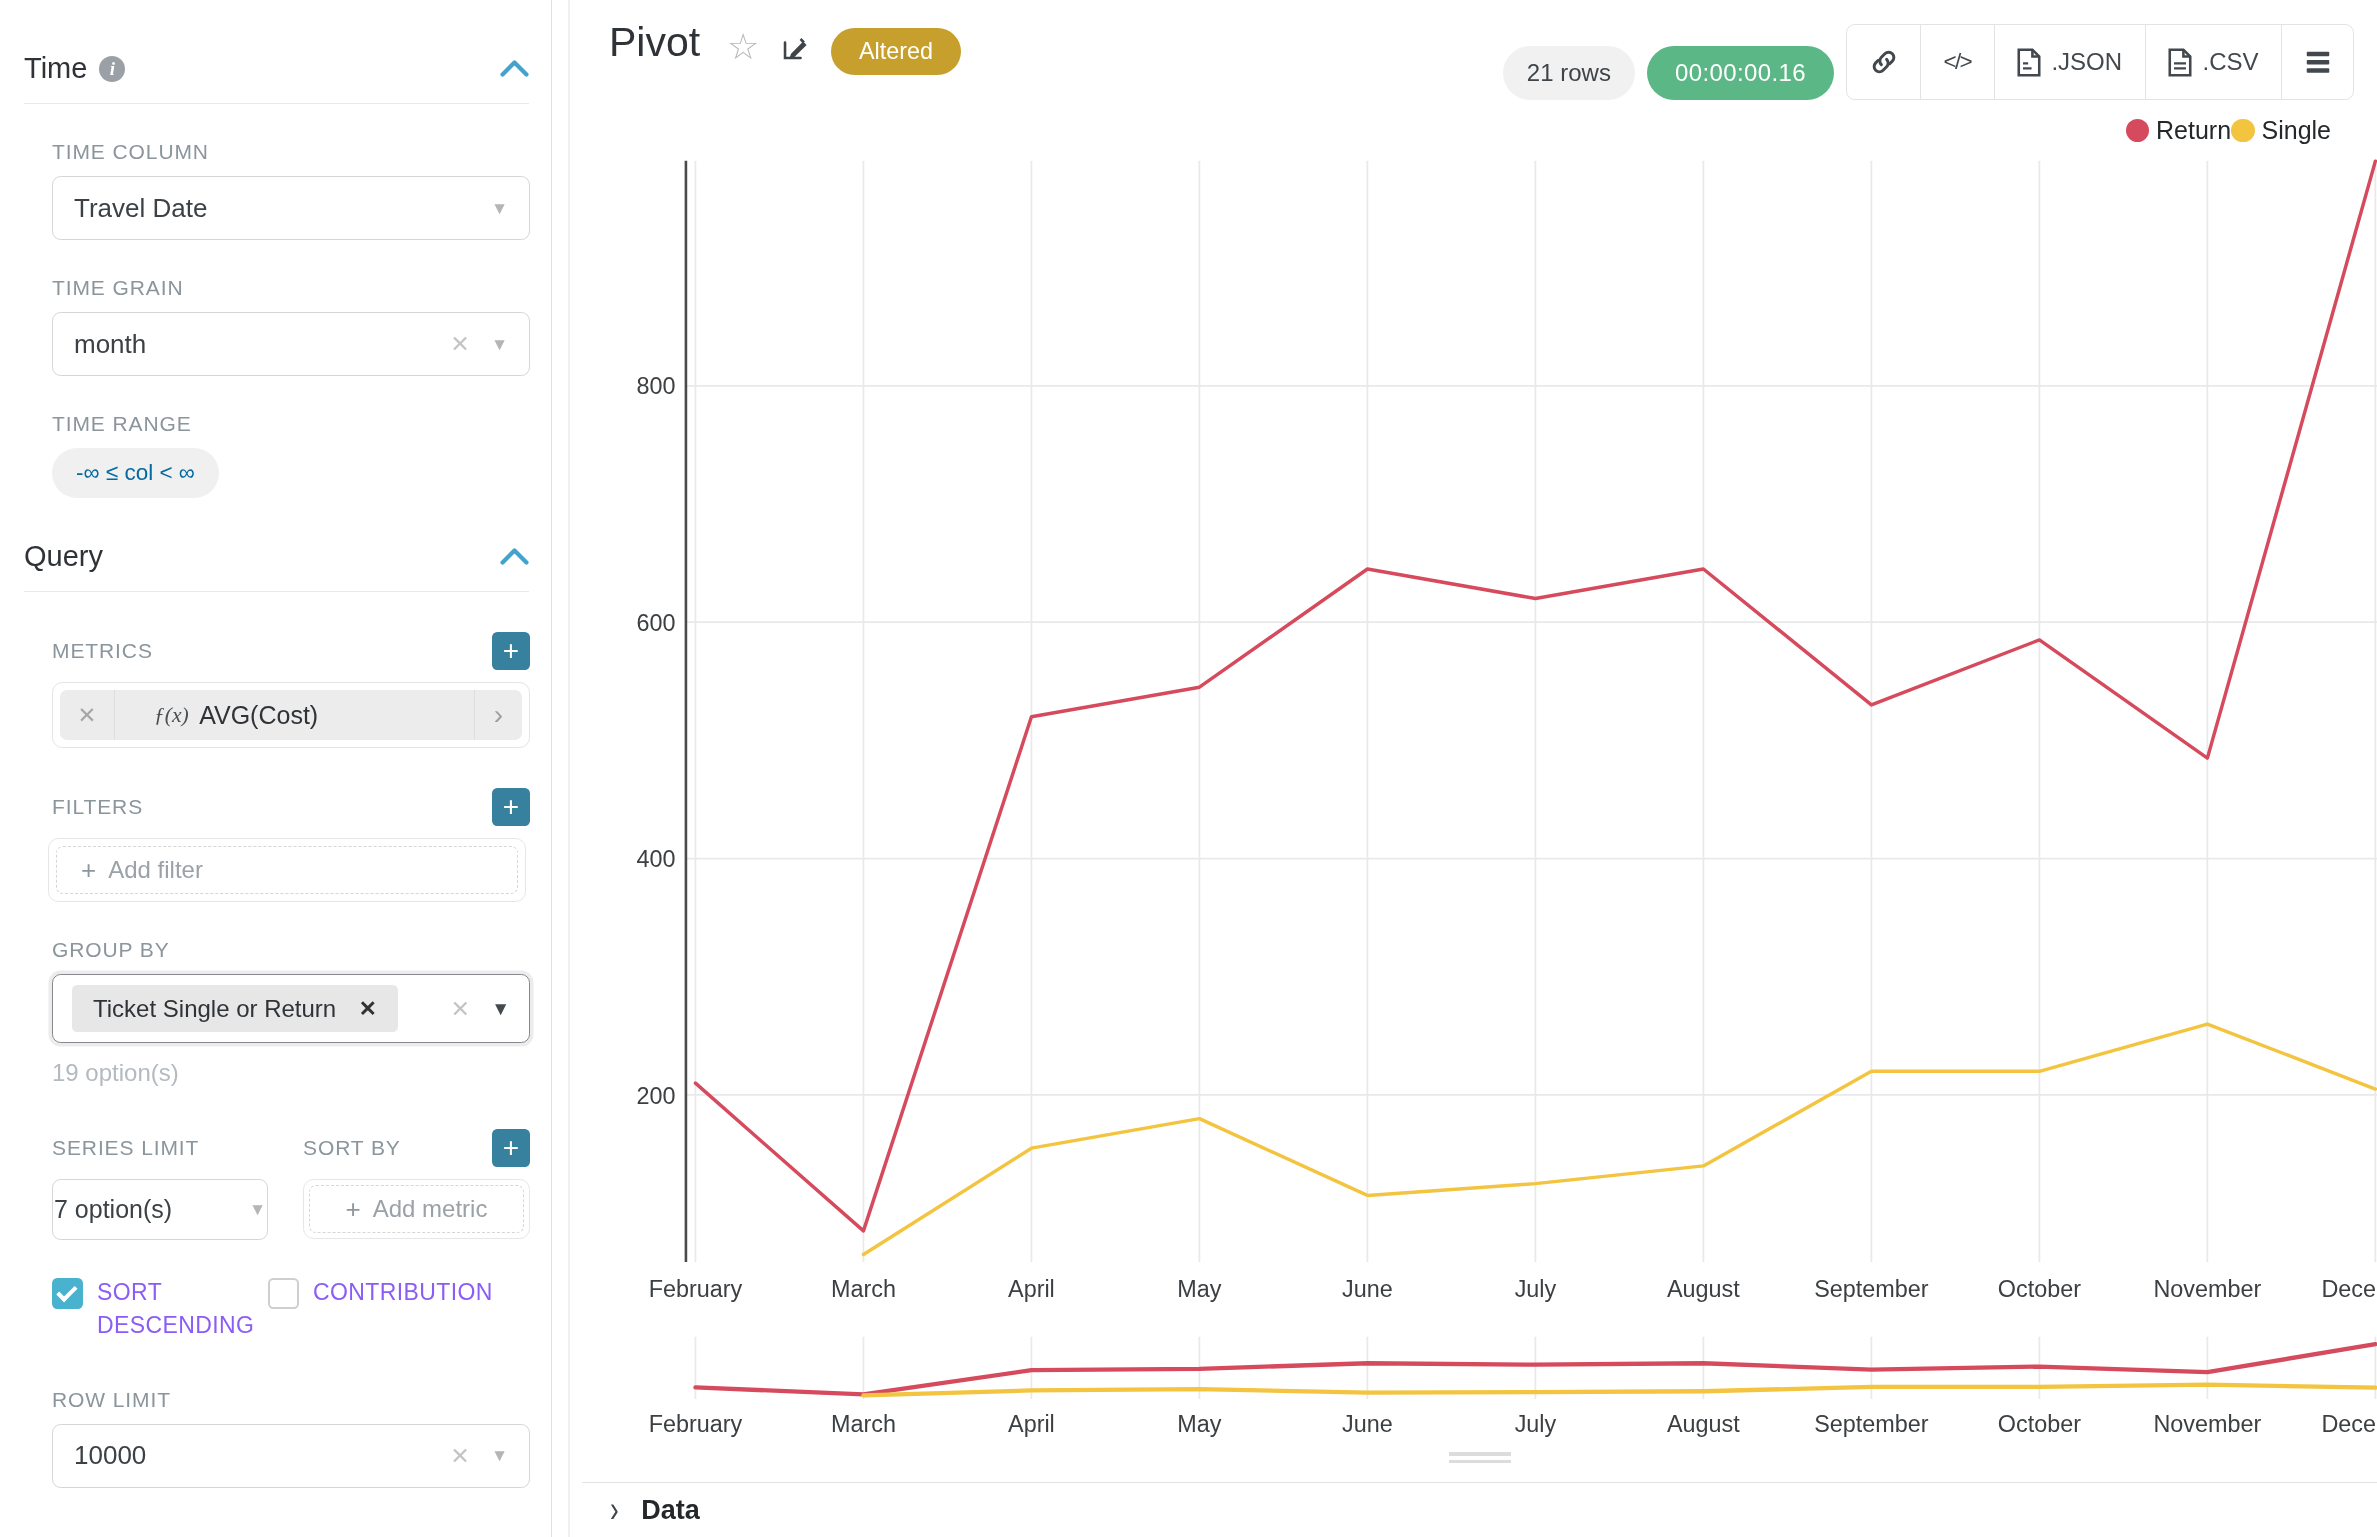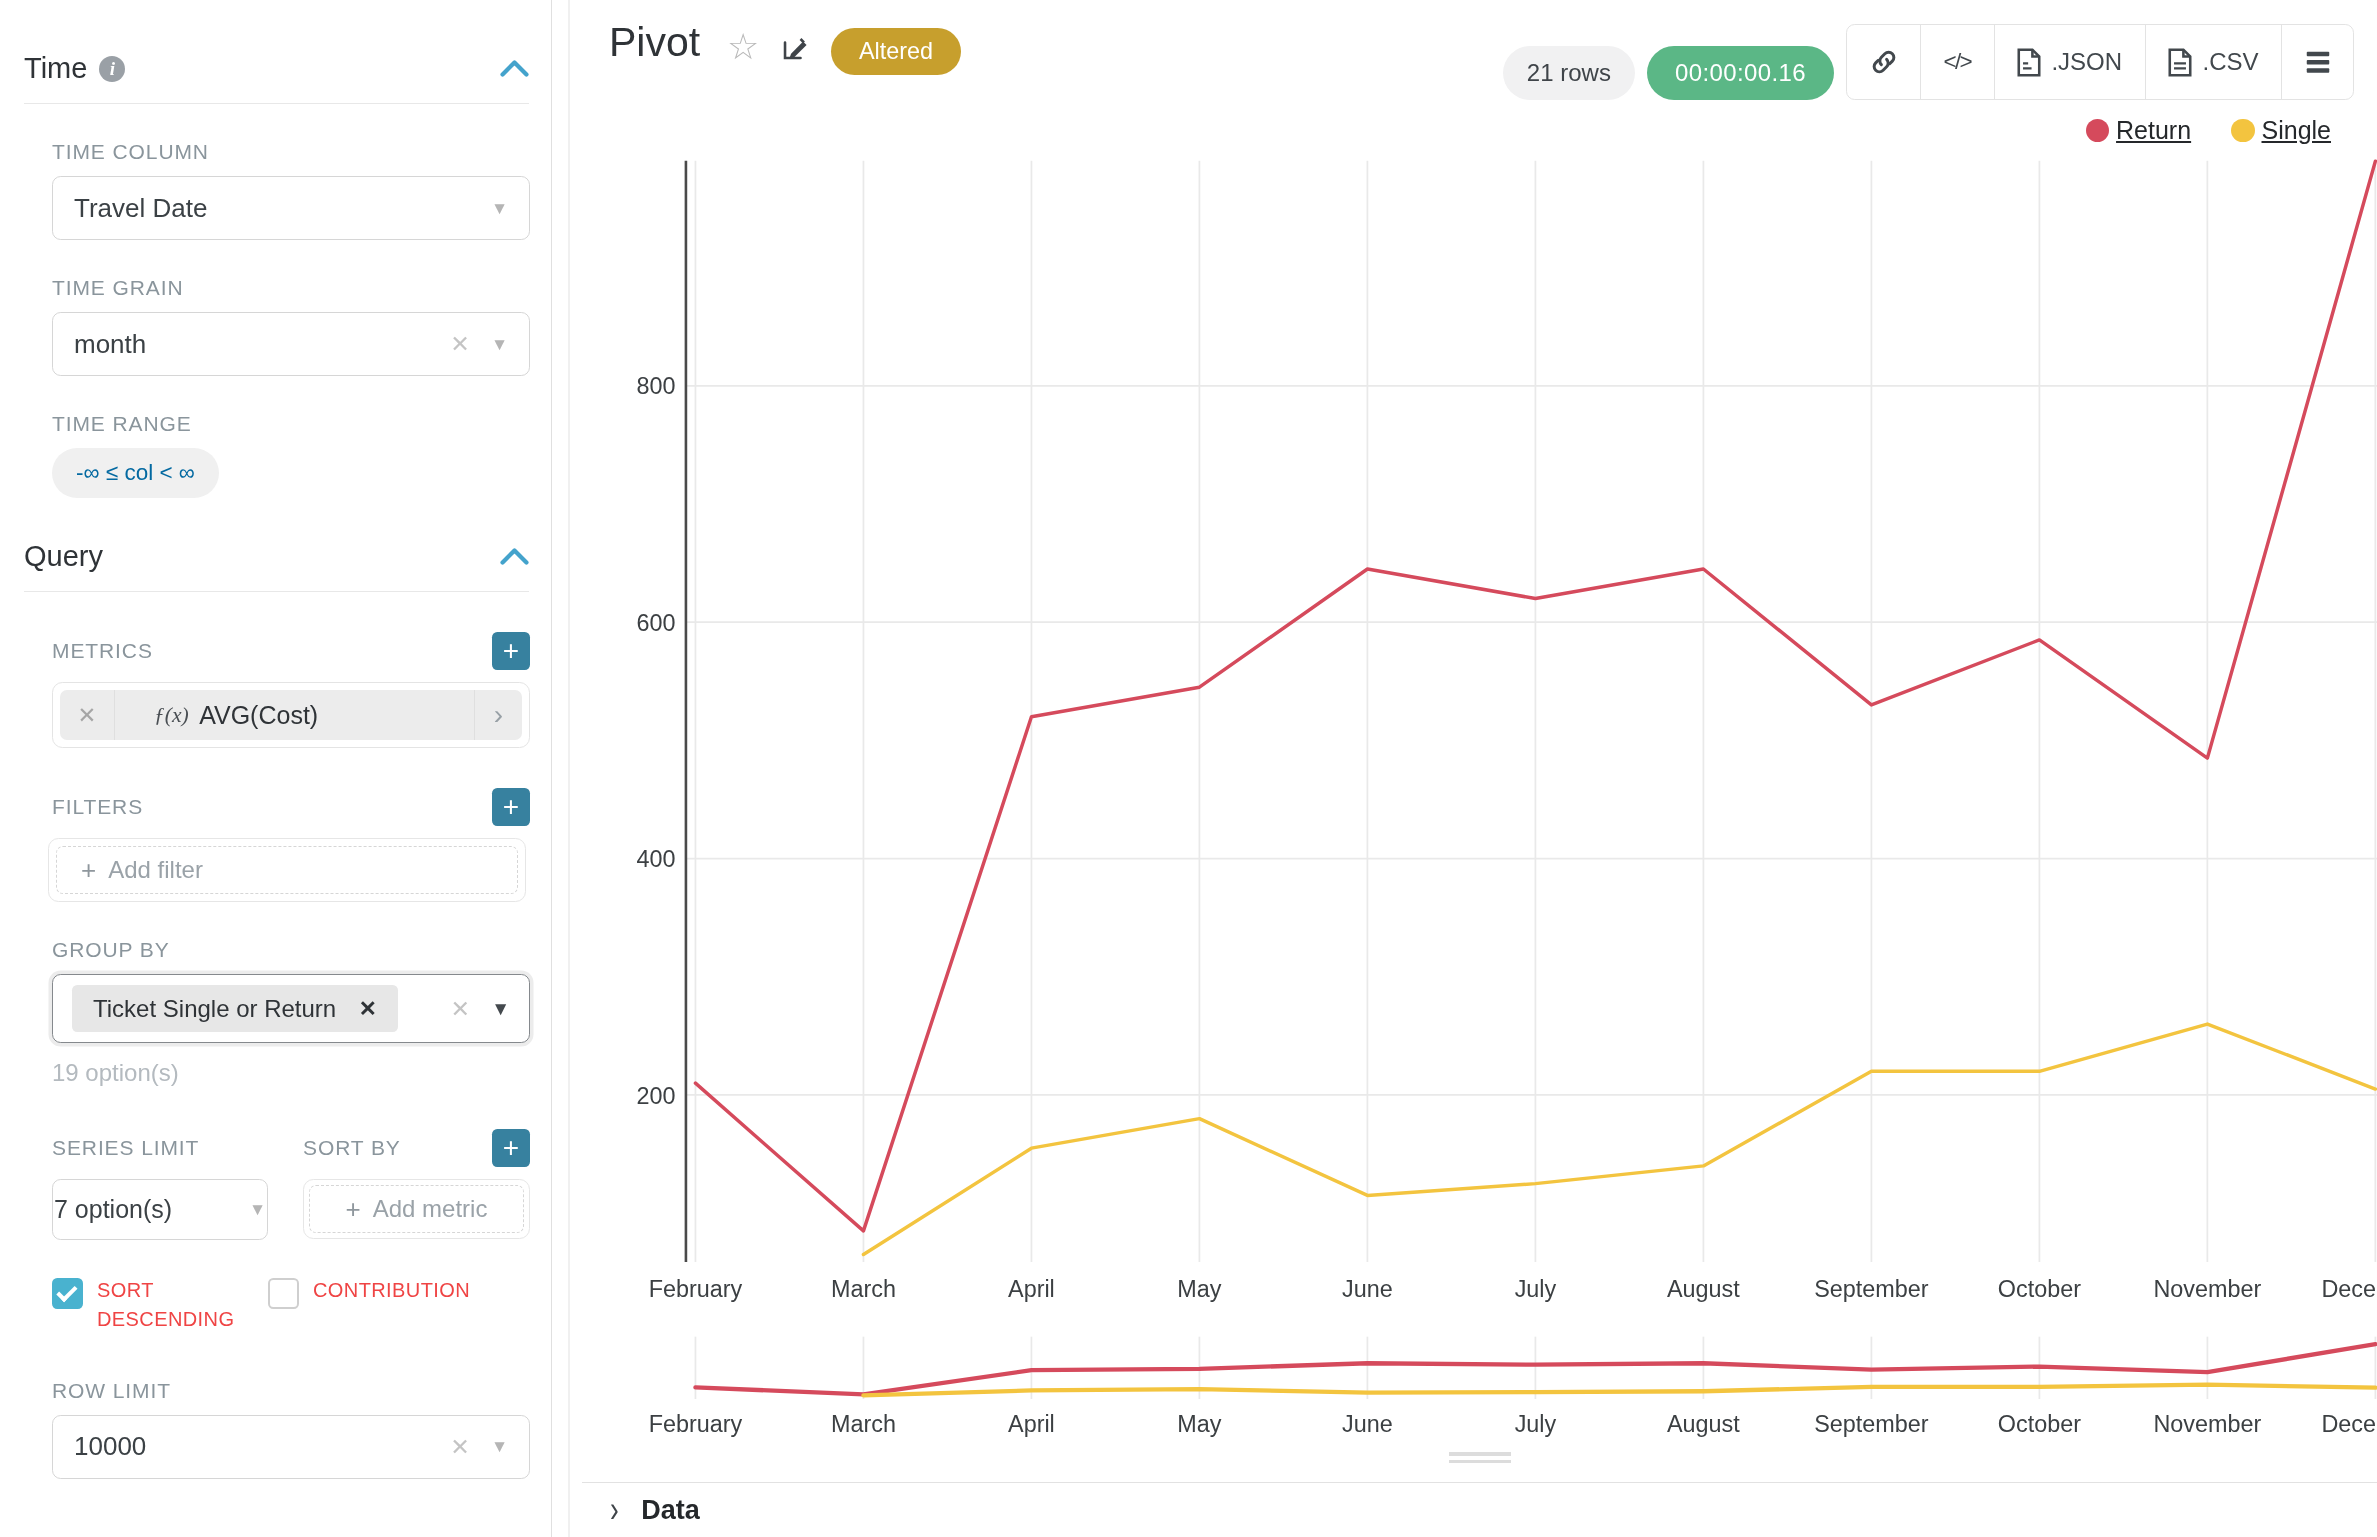--- a/index.html
+++ b/index.html
@@ -58,21 +58,21 @@
 
   .two-col { display:flex; margin:42px 0 0 28px; width:478px; justify-content:space-between; }
   .col-a { width:216px; }
   .col-b { width:227px; }
   .col-label-row { display:flex; align-items:center; margin-bottom:12px; height:38px; }
   .col-label-row .field-label { margin:0; }
   .select.small { height:61px; font-size:25px; padding:0 1px; }
   .dashed-outer.slim { margin-left:0; width:227px; padding:5.2px; }
 
   .check-row { display:flex; margin:36px 0 0 28px; width:478px; }
-  .check-item { display:flex; gap:14px; font-size:20px; color:#ef4444; letter-spacing:0.4px; line-height:1.45; cursor:pointer; }
+  .check-item { display:flex; gap:14px; font-size:23px; color:#8b5cf6; letter-spacing:0.4px; line-height:1.45; cursor:pointer; }
   .check-item.first { width:216px; }
   .checkbox { width:31px; height:31px; border-radius:5.2px; flex:0 0 auto; margin-top:1.7px; display:flex; align-items:center; justify-content:center; }
   .checkbox.checked { background:#49b2cf; }
   .checkbox.checked::after { content:""; width:14.7px; height:7px; border-left:4.3px solid #fff; border-bottom:4.3px solid #fff; transform:rotate(-45deg) translate(0.9px,-1.7px); }
   .checkbox.unchecked { background:#fff; border:2.6px solid #cfcfcf; }
 
   
   .vdiv { position:absolute; left:568px; top:0; width:1.7px; height:1538px; background:#f0f0f0; }
   .main { position:absolute; left:582px; top:0; width:1796px; height:1450px; background:#fff; }
 
@@ -84,21 +84,21 @@
 
   .hdr-right { position:absolute; top:24px; right:24px; display:flex; align-items:flex-end; gap:12px; }
   .pill { height:54px; border-radius:28px; display:flex; align-items:center; font-size:24px; }
   .pill.rows { background:#f1f1f2; color:#3f4449; padding:0 24px; }
   .pill.timer { background:#5bb786; color:#fff; padding:0 28px; letter-spacing:0.4px; }
   .toolbar { display:flex; height:76px; border:1.7px solid #e3e3e3; border-radius:8.7px; align-items:stretch; background:#fff; }
   .tool { display:flex; align-items:center; gap:10.4px; padding:0 22.5px; font-size:24px; color:#42484d; cursor:pointer; }
   .tool + .tool { border-left:1.7px solid #e3e3e3; }
   .code-glyph { font-size:22.5px; color:#42484d; letter-spacing:-1.7px; }
 
-  .legend { position:absolute; top:116px; right:47px; display:flex; gap:40px; align-items:center; font-size:25px; color:#25282b;text-decoration:underline; }
+  .legend { position:absolute; top:116px; right:47px; display:flex; align-items:center; font-size:25px; color:#25282b; }
   .legend-item { display:flex; align-items:center; gap:7px; cursor:pointer; }
   .dot { width:23.4px; height:23.4px; border-radius:50%; }
 
   .chart-svg { position:absolute; left:0; top:113px; }
   .mini-svg { position:absolute; left:0; top:1333px; }
 
   .drag-handle { position:absolute; left:867px; top:1452px; width:62px; cursor:row-resize; }
   .drag-handle div { height:3.5px; background:#dcdcdc; margin-bottom:4.3px; }
 
   .data-row { position:absolute; left:0; right:0; top:1482px; height:55px; border-top:1.7px solid #e2e2e2; display:flex; align-items:center; gap:22.5px; padding-left:28px; cursor:pointer; }

